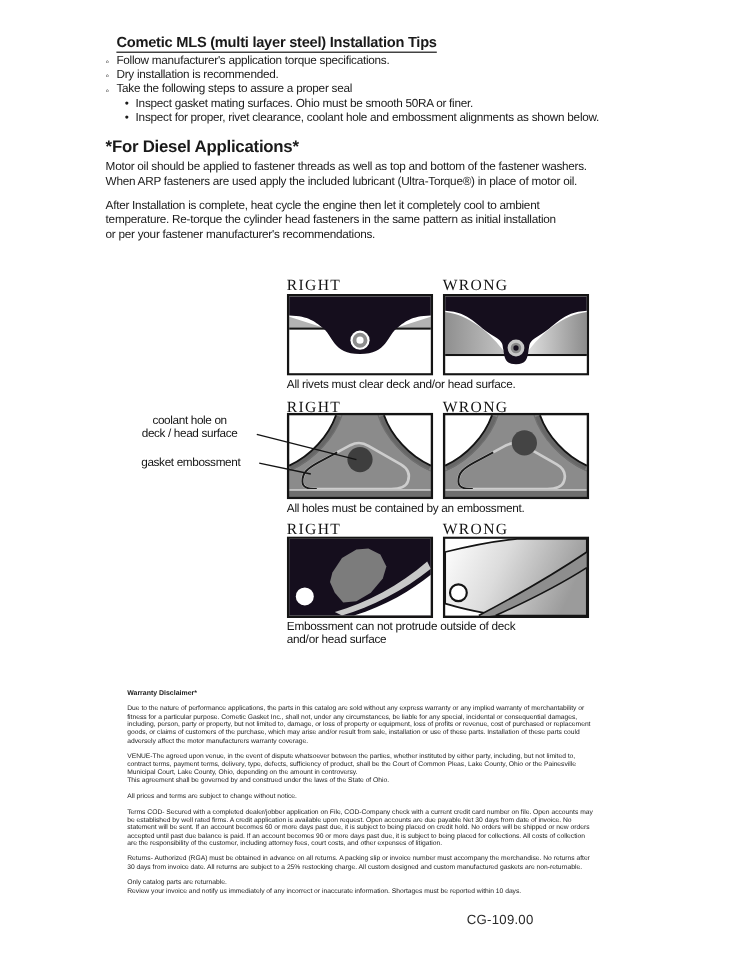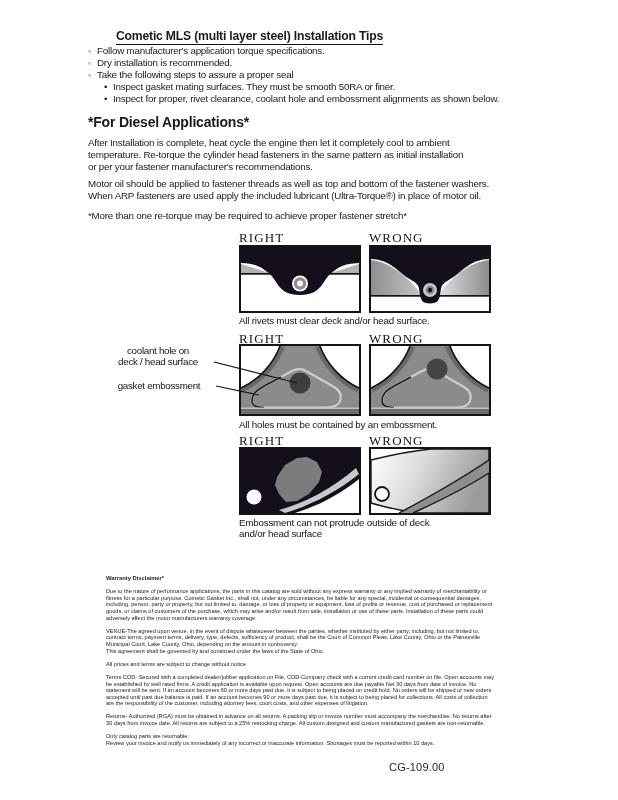--- a/index.html
+++ b/index.html
@@ -31,55 +31,54 @@
   .legal-heading{font-weight:bold;font-size:5.8px;margin:0 0 7px 0;}
   .legal p{margin:0 0 6.6px 0;white-space:pre-line;}
 
   .footer-code{font-size:11px;letter-spacing:0.2px;color:#2a2a2a;}
 </style>
 </head>
 <body>
 
 <div class="page">
 
-  <div class="abs" style="left:97px;top:26px;margin-left:19px;">
+  <div class="abs" style="left:97px;top:26px;">
     <span class="title">Cometic MLS (multi layer steel) Installation Tips</span>
   </div>
 
   <div class="abs tips" style="left:88px;top:45px;width:470px;">
     <div class="tip-row">
       <span class="marker circ">◦</span>
       <span>Follow manufacturer's application torque specifications.</span>
     </div>
     <div class="tip-row">
       <span class="marker circ">◦</span>
       <span>Dry installation is recommended.</span>
     </div>
     <div class="tip-row">
       <span class="marker circ">◦</span>
       <span>Take the following steps to assure a proper seal</span>
     </div>
     <div class="tip-row sub">
       <span class="marker dot">•</span>
-      <span>Inspect gasket mating surfaces.  They must be smooth 50RA or finer.</span>
+      <span>Inspect gasket mating surfaces.  Ohio must be smooth 50RA or finer.</span>
     </div>
     <div class="tip-row sub">
       <span class="marker dot">•</span>
       <span>Inspect for proper, rivet clearance, coolant hole and embossment alignments as shown below.</span>
     </div>
   </div>
 
   <div class="abs" style="left:88px;top:116px;width:440px;">
     <div class="h2">*For Diesel Applications*</div>
+    <div class="body-par">Motor oil should be applied to fastener threads as well as top and bottom of the fastener washers.
+When ARP fasteners are used apply the included lubricant (Ultra-Torque®) in place of motor oil.</div>
     <div class="body-par gap">After Installation is complete, heat cycle the engine then let it completely cool to ambient
 temperature. Re-torque the cylinder head fasteners in the same pattern as initial installation
 or per your fastener manufacturer's recommendations.</div>
-    <div class="body-par">Motor oil should be applied to fastener threads as well as top and bottom of the fastener washers.
-When ARP fasteners are used apply the included lubricant (Ultra-Torque®) in place of motor oil.</div>
-    <div class="body-par gap">*More than one re-torque may be required to achieve proper fastener stretch*</div>
   </div>
 
   <div class="abs fig-label" style="left:239px;top:230px;">RIGHT</div>
   <div class="abs fig-label" style="left:369px;top:230px;">WRONG</div>
 
   <div class="abs panel" style="left:239px;top:245px;">
     <svg width="122" height="68" viewBox="0 0 122 68">
       <rect width="122" height="68" fill="#fff"></rect>
       <polygon points="2,19 32,28.5 2,28.5" fill="#b3b3b3"></polygon>
       <polygon points="120,19 90,28.5 120,28.5" fill="#b3b3b3"></polygon>

